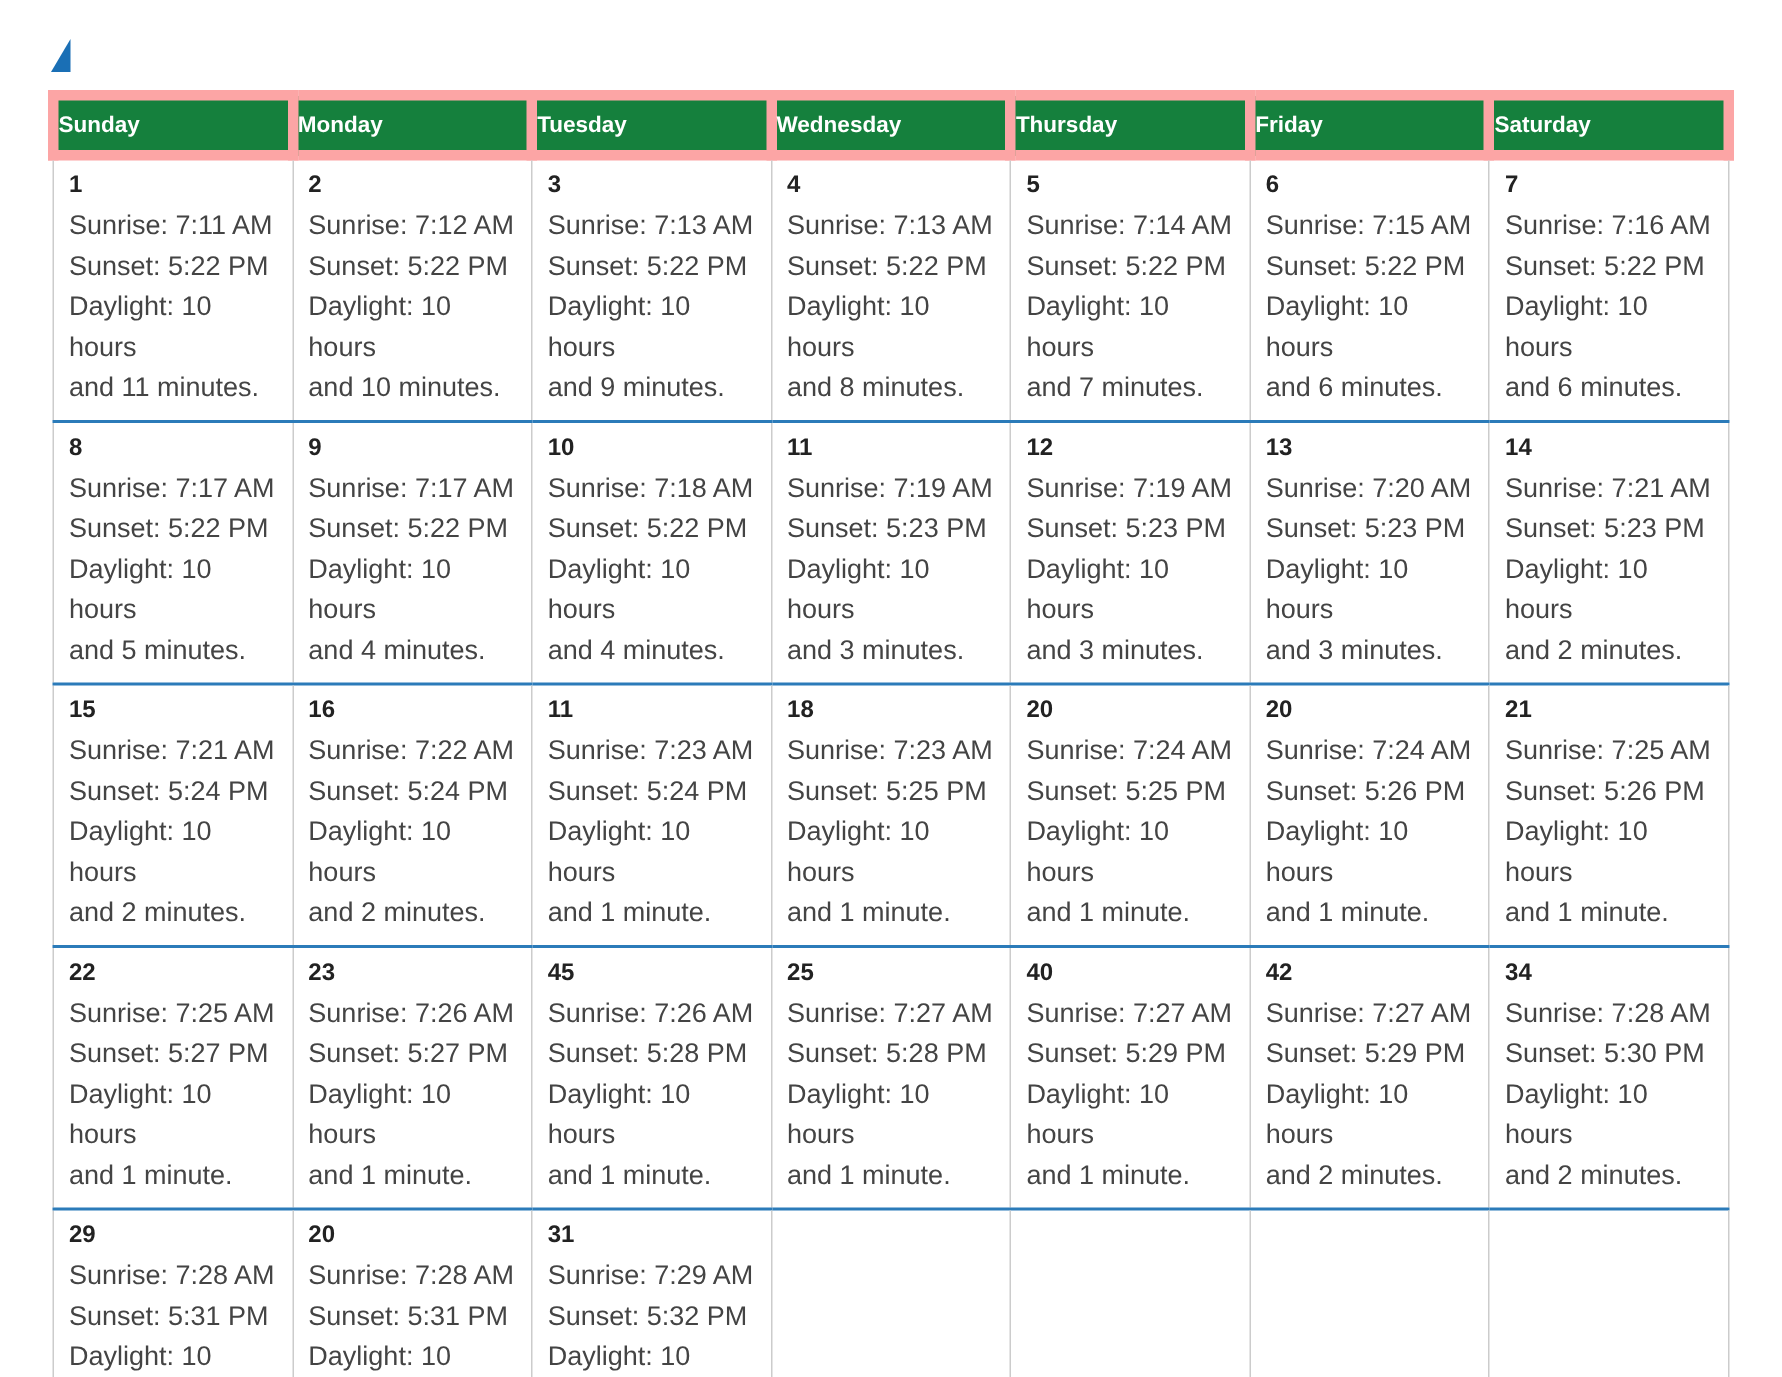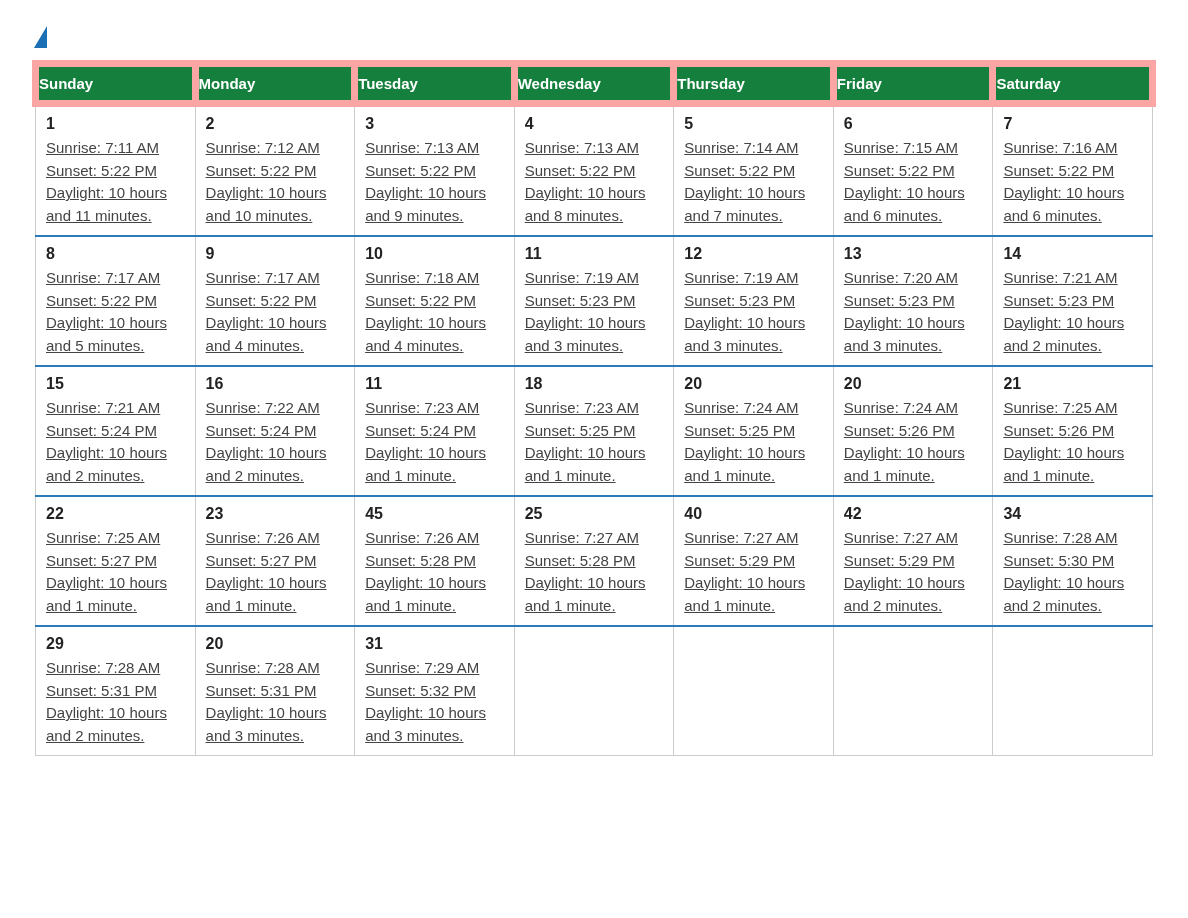--- a/index.html
+++ b/index.html
@@ -69,24 +69,23 @@
       min-height: 90px;
     }
     .day-number {
       font-size: 16px;
       font-weight: bold;
       color: #222;
       display: block;
       margin-bottom: 4px;
     }
     .day-info {
-      font-size: 15px;
+      font-size: 18px;
       color: #444;
       line-height: 1.5;
-      text-decoration: underline;
     }
     .row-divider td {
       border-top: 2px solid #2b7bb9;
     }
     .empty-cell {
       background: #fff;
     }
   </style>
 </head>
 <body>

